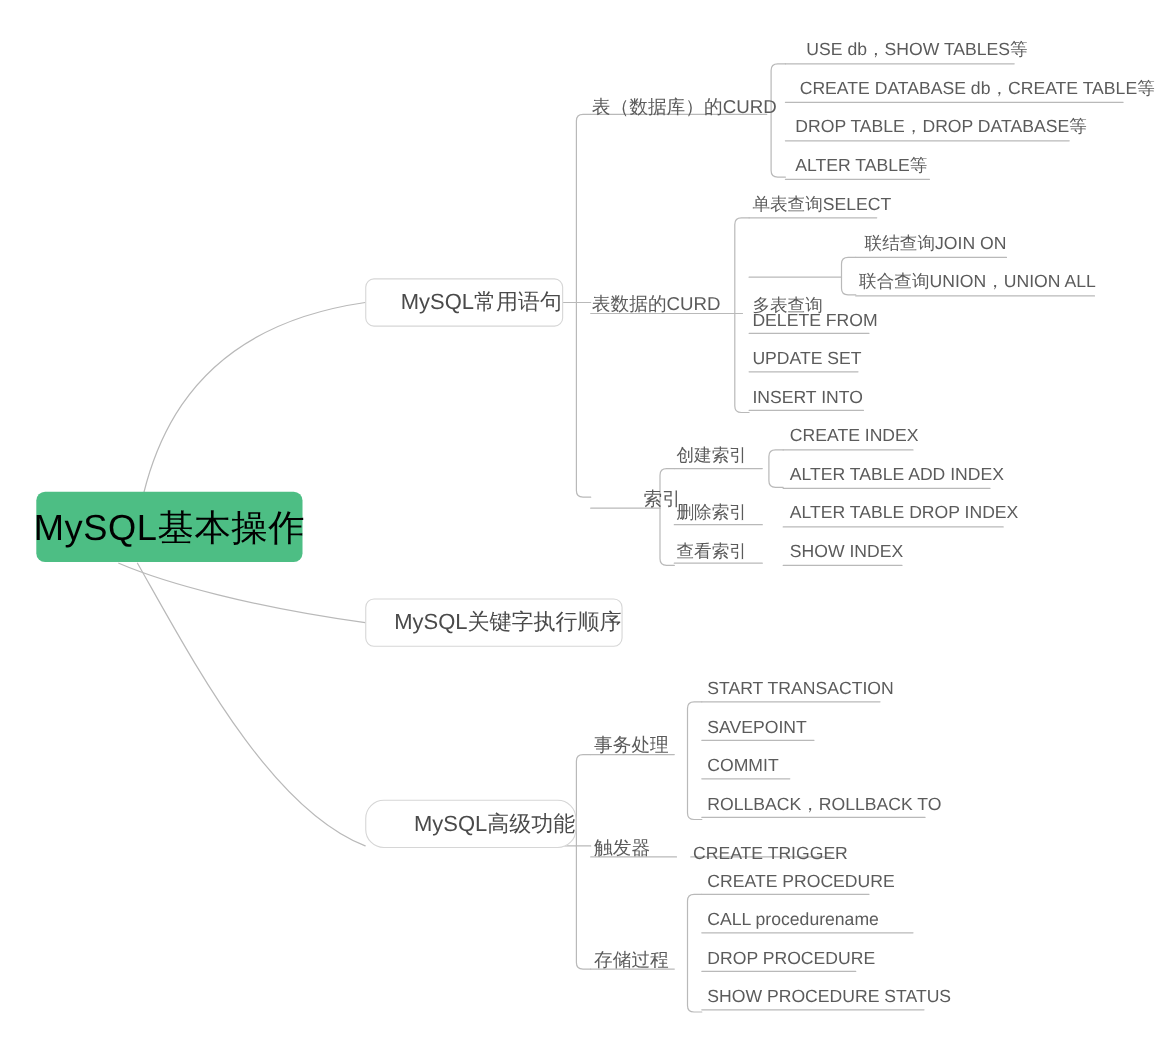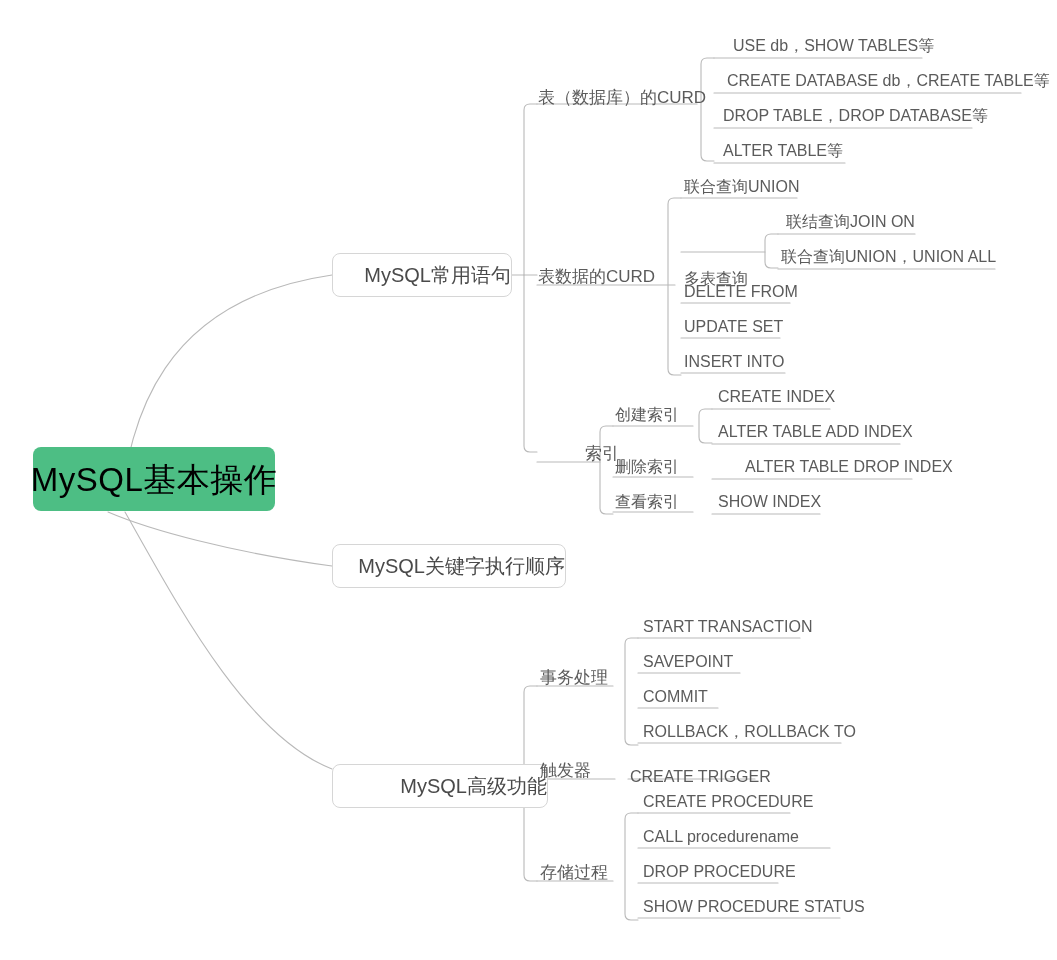--- a/index.html
+++ b/index.html
@@ -156,21 +156,21 @@
   </div>
 
   <div class="l1-node" style="left:332px; top:253px; width:180px;">
     <span class="label">MySQL常用语句</span>
   </div>
 
   <div class="l1-node" style="left:332px; top:544px; width:234px;">
     <span class="label">MySQL关键字执行顺序</span>
   </div>
 
-  <div class="l1-node" style="left:332px; top:764px; width:216px;">
+  <div class="l1-node" style="left:332px; top:727px; width:192px;border-radius:17px;">
     <span class="label">MySQL高级功能</span>
   </div>
 
   <div class="tnode size-l2" style="left:538px; top:89px;">
     <span>表（数据库）的CURD</span>
   </div>
 
   <div class="tnode size-l2" style="left:538px; top:268px;">
     <span>表数据的CURD</span>
   </div>
@@ -186,21 +186,21 @@
     <span>CREATE DATABASE db，CREATE TABLE等</span>
   </div>
   <div class="tnode size-l3" style="left:723px; top:108px;">
     <span>DROP TABLE，DROP DATABASE等</span>
   </div>
   <div class="tnode size-l3" style="left:723px; top:143px;">
     <span>ALTER TABLE等</span>
   </div>
 
   <div class="tnode size-l3" style="left:684px; top:179px;">
-    <span>联合查询UNION</span>
+    <span>单表查询SELECT</span>
   </div>
   <div class="tnode size-l3" style="left:684px; top:233px;margin-top:38px;">
     <span>多表查询</span>
   </div>
   <div class="tnode size-l3" style="left:684px; top:284px;">
     <span>DELETE FROM</span>
   </div>
   <div class="tnode size-l3" style="left:684px; top:319px;">
     <span>UPDATE SET</span>
   </div>
@@ -224,21 +224,21 @@
   <div class="tnode size-l3" style="left:615px; top:494px;">
     <span>查看索引</span>
   </div>
 
   <div class="tnode size-l4" style="left:718px; top:389px;">
     <span>CREATE INDEX</span>
   </div>
   <div class="tnode size-l4" style="left:718px; top:424px;">
     <span>ALTER TABLE ADD INDEX</span>
   </div>
-  <div class="tnode size-l4" style="left:718px; top:459px;margin-left:27px;">
+  <div class="tnode size-l4" style="left:718px; top:459px;">
     <span>ALTER TABLE DROP INDEX</span>
   </div>
   <div class="tnode size-l4" style="left:718px; top:494px;text-align:right;">
     <span>SHOW INDEX</span>
   </div>
 
   <div class="tnode size-l2" style="left:540px; top:669px;">
     <span>事务处理</span>
   </div>
   <div class="tnode size-l2" style="left:540px; top:762px;">

